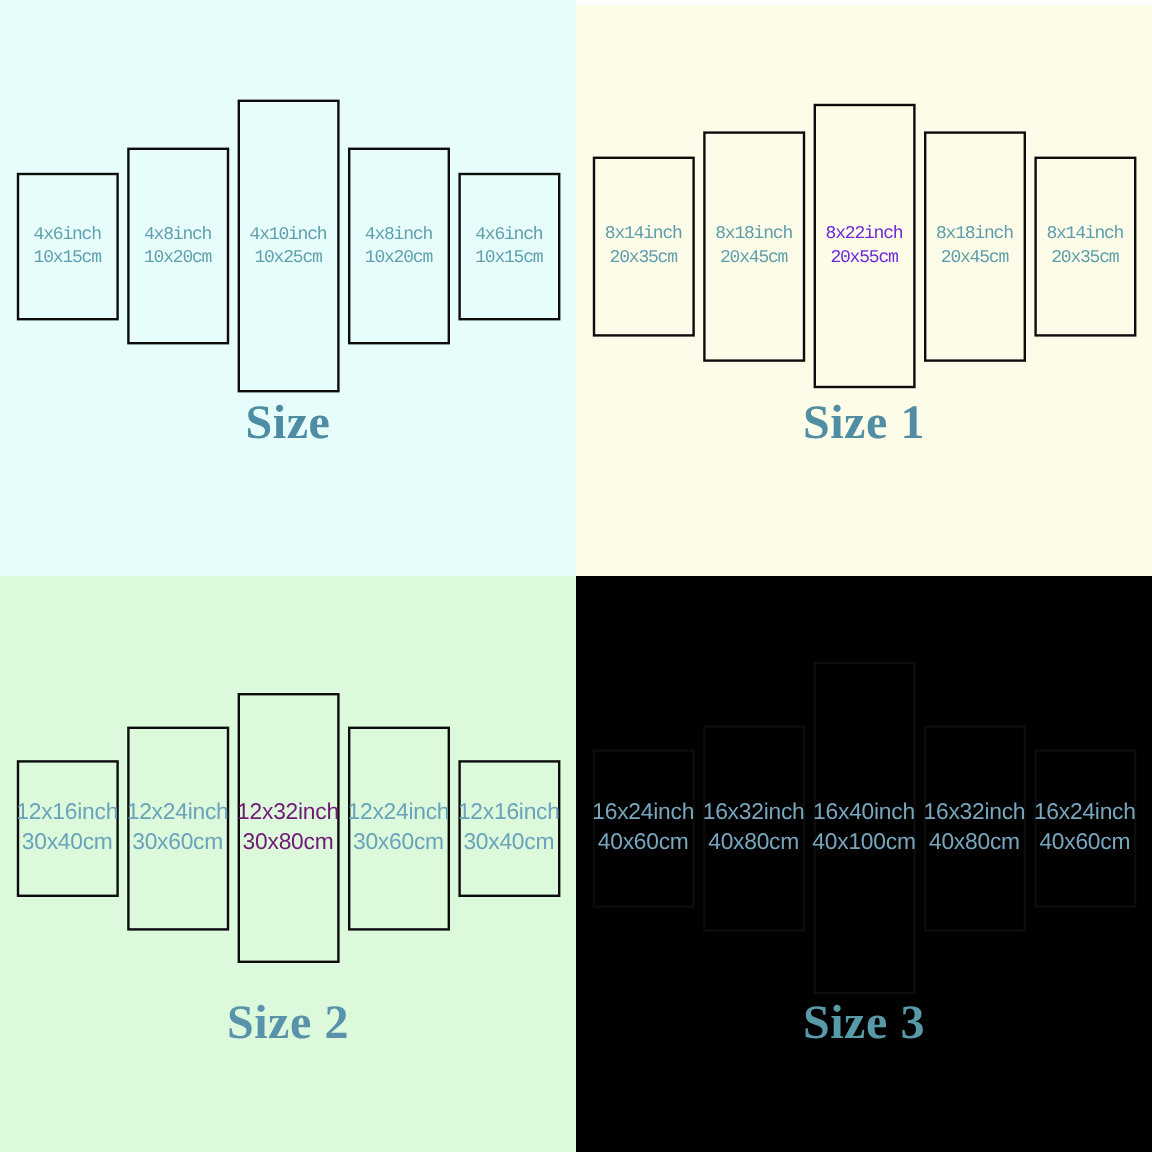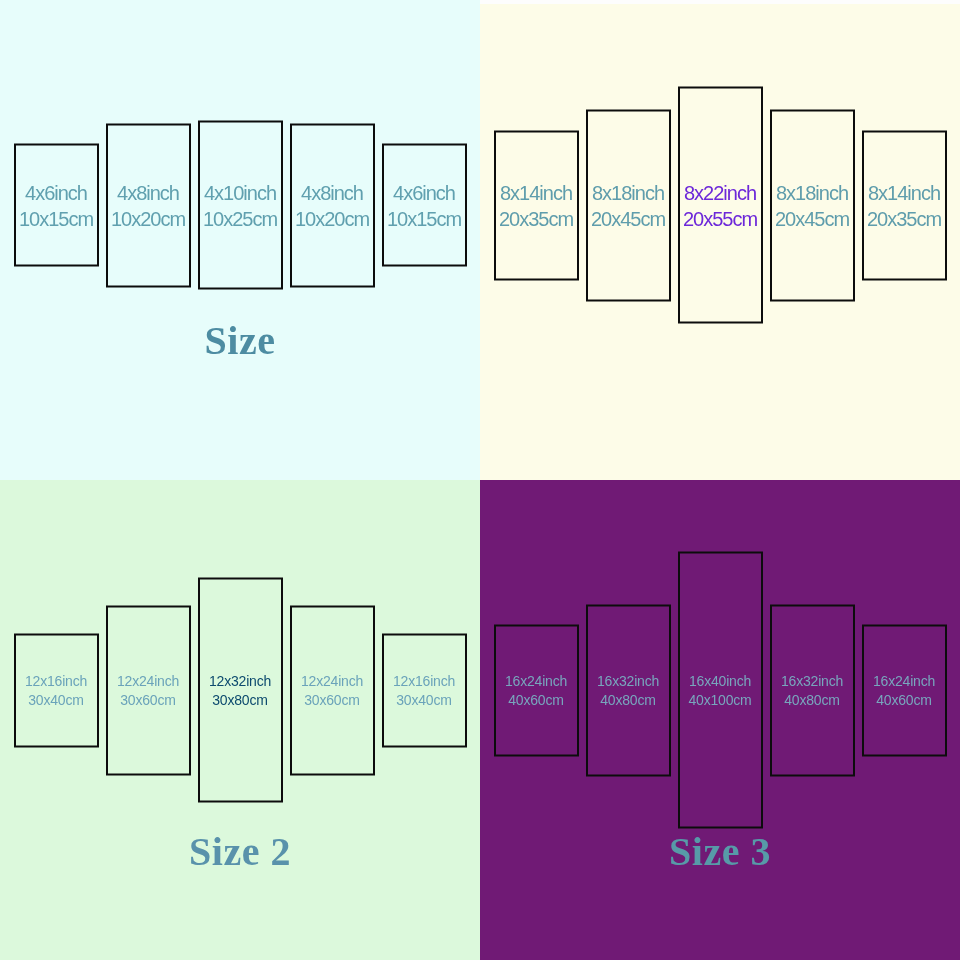--- a/index.html
+++ b/index.html
@@ -53,42 +53,42 @@
     justify-content: center;
     flex: 0 0 auto;
     background: transparent;
   }
   .panel-label {
     text-align: center;
     white-space: nowrap;
     line-height: 1.3;
   }
   .q-top .panel-label {
-    font-family: Liberation Sans, sans-serif;
-    font-size: 20px;
+    font-family: Liberation Mono, monospace;
+    font-size: 15px;
     letter-spacing: -1px;
   }
   .q-bottom .panel-label {
     font-family: "Liberation Sans", sans-serif;
-    font-size: 14px;
+    font-size: 19px;
     letter-spacing: -0.2px;
   }
   .quad-title {
     position: absolute;
     left: 0;
     width: 100%;
     margin: 0;
     text-align: center;
     font-family: "Liberation Serif", serif;
     font-weight: 700;
     font-size: 40px;
     line-height: 1;
     letter-spacing: 0.5px;
   }
-  .q-top .quad-title { top: 321px; }
+  .q-top .quad-title { top: 332px; }
   .q-bottom .quad-title { top: 352px; }
 </style>
 </head>
 <body>
 
 <div class="canvas">
   <div class="grid">
 
     <section class="quad q-top" style="background: rgb(231, 253, 251);">
       <div class="panels-row">
@@ -97,21 +97,21 @@
               <div>4x6inch</div>
               <div>10x15cm</div>
             </div>
           </div>
           <div class="panel" style="height: 164px;">
             <div class="panel-label" style="color: rgb(96, 160, 175);">
               <div>4x8inch</div>
               <div>10x20cm</div>
             </div>
           </div>
-          <div class="panel" style="height: 169px;">
+          <div class="panel" style="height: 244px;">
             <div class="panel-label" style="color: rgb(96, 160, 175);">
               <div>4x10inch</div>
               <div>10x25cm</div>
             </div>
           </div>
           <div class="panel" style="height: 164px;">
             <div class="panel-label" style="color: rgb(96, 160, 175);">
               <div>4x8inch</div>
               <div>10x20cm</div>
             </div>
@@ -152,59 +152,60 @@
               <div>20x45cm</div>
             </div>
           </div>
           <div class="panel" style="height: 150px;">
             <div class="panel-label" style="color: rgb(95, 157, 172);">
               <div>8x14inch</div>
               <div>20x35cm</div>
             </div>
           </div>
         </div>
+      <h2 class="quad-title" style="color: rgb(79, 142, 163);">Size 1</h2>
     </section>
 
     <section class="quad q-bottom" style="background: rgb(220, 249, 220);">
       <div class="panels-row">
           <div class="panel" style="height: 114px;">
             <div class="panel-label" style="color: rgb(106, 163, 186);">
               <div>12x16inch</div>
               <div>30x40cm</div>
             </div>
           </div>
           <div class="panel" style="height: 170px;">
             <div class="panel-label" style="color: rgb(106, 163, 186);">
               <div>12x24inch</div>
               <div>30x60cm</div>
             </div>
           </div>
           <div class="panel" style="height: 225px;">
-            <div class="panel-label" style="color: #0c4a6e; text-align: center;">
+            <div class="panel-label" style="color: #701a75; text-align: center;">
               <div>12x32inch</div>
               <div>30x80cm</div>
             </div>
           </div>
           <div class="panel" style="height: 170px;">
             <div class="panel-label" style="color: rgb(106, 163, 186);">
               <div>12x24inch</div>
               <div>30x60cm</div>
             </div>
           </div>
           <div class="panel" style="height: 114px;">
             <div class="panel-label" style="color: rgb(106, 163, 186);">
               <div>12x16inch</div>
               <div>30x40cm</div>
             </div>
           </div>
         </div>
       <h2 class="quad-title" style="color: rgb(89, 146, 171); text-align: center;">Size 2</h2>
     </section>
 
-    <section class="quad q-bottom" style="background: #701a75;">
+    <section class="quad q-bottom" style="background: #000000;">
       <div class="panels-row">
           <div class="panel" style="height: 132px;">
             <div class="panel-label" style="color: rgb(120, 166, 189);">
               <div>16x24inch</div>
               <div>40x60cm</div>
             </div>
           </div>
           <div class="panel" style="height: 172px;">
             <div class="panel-label" style="color: rgb(120, 166, 189);">
               <div>16x32inch</div>

